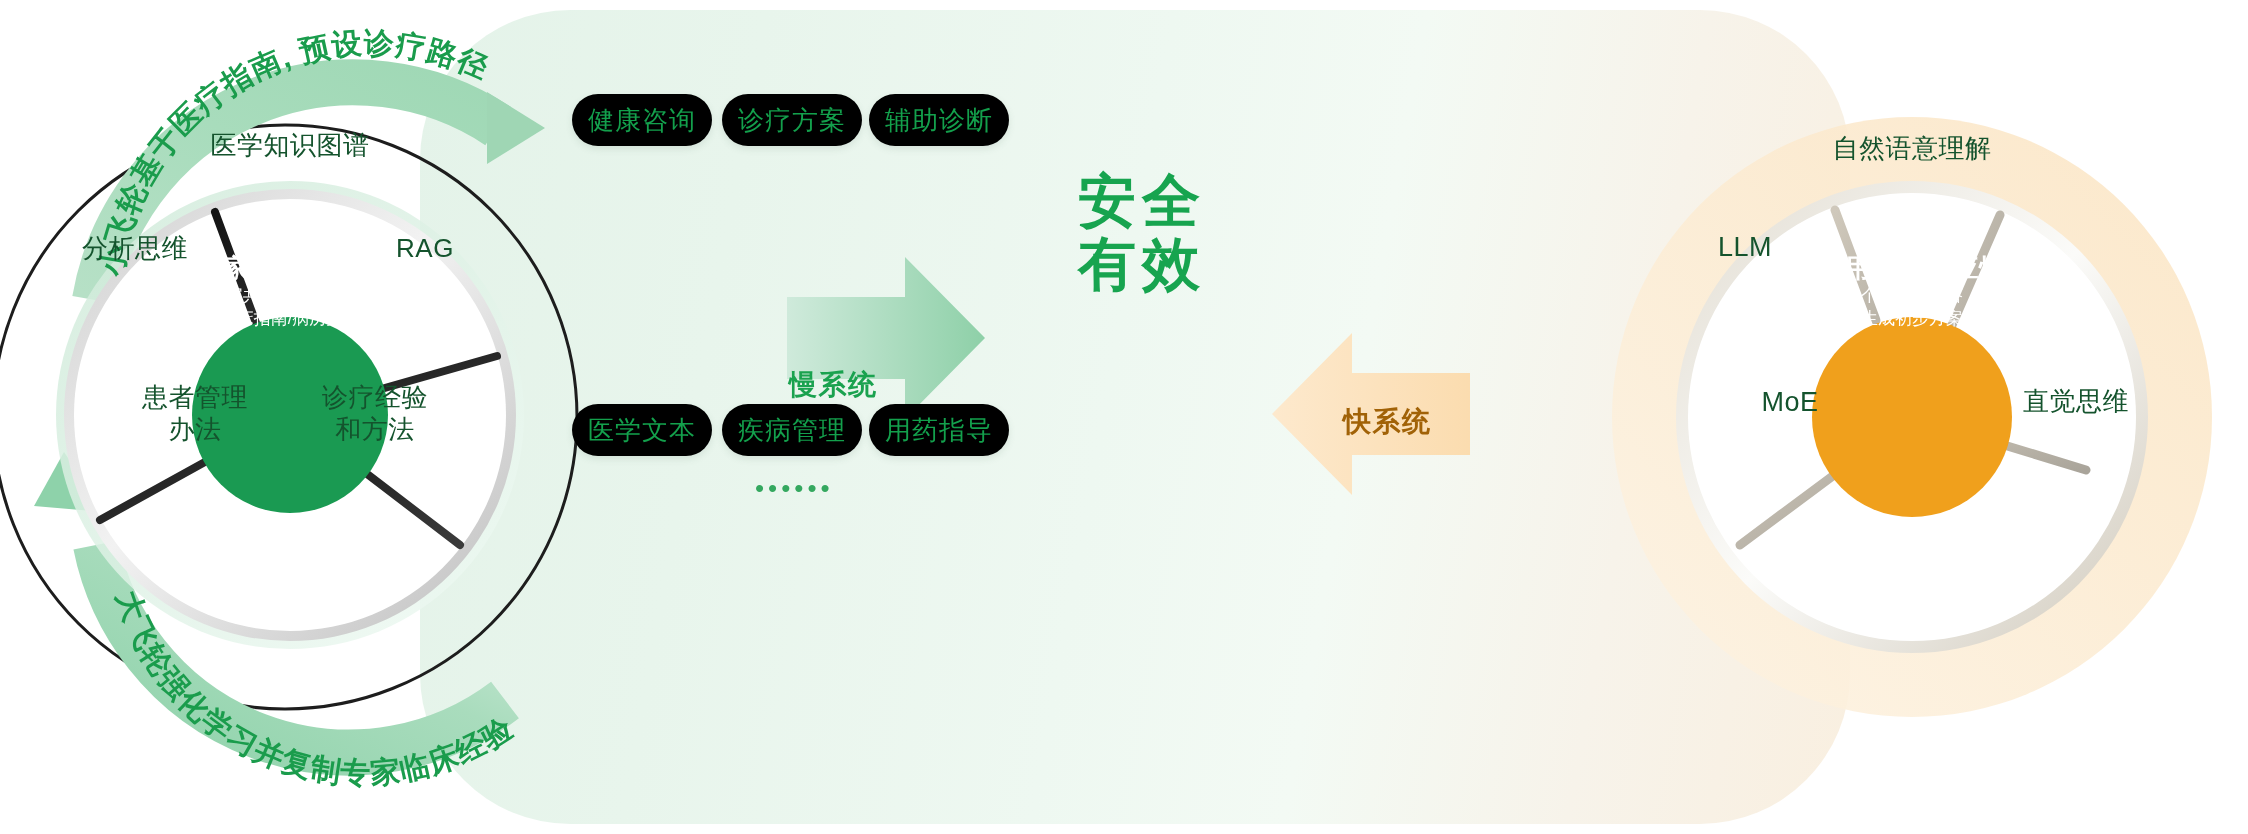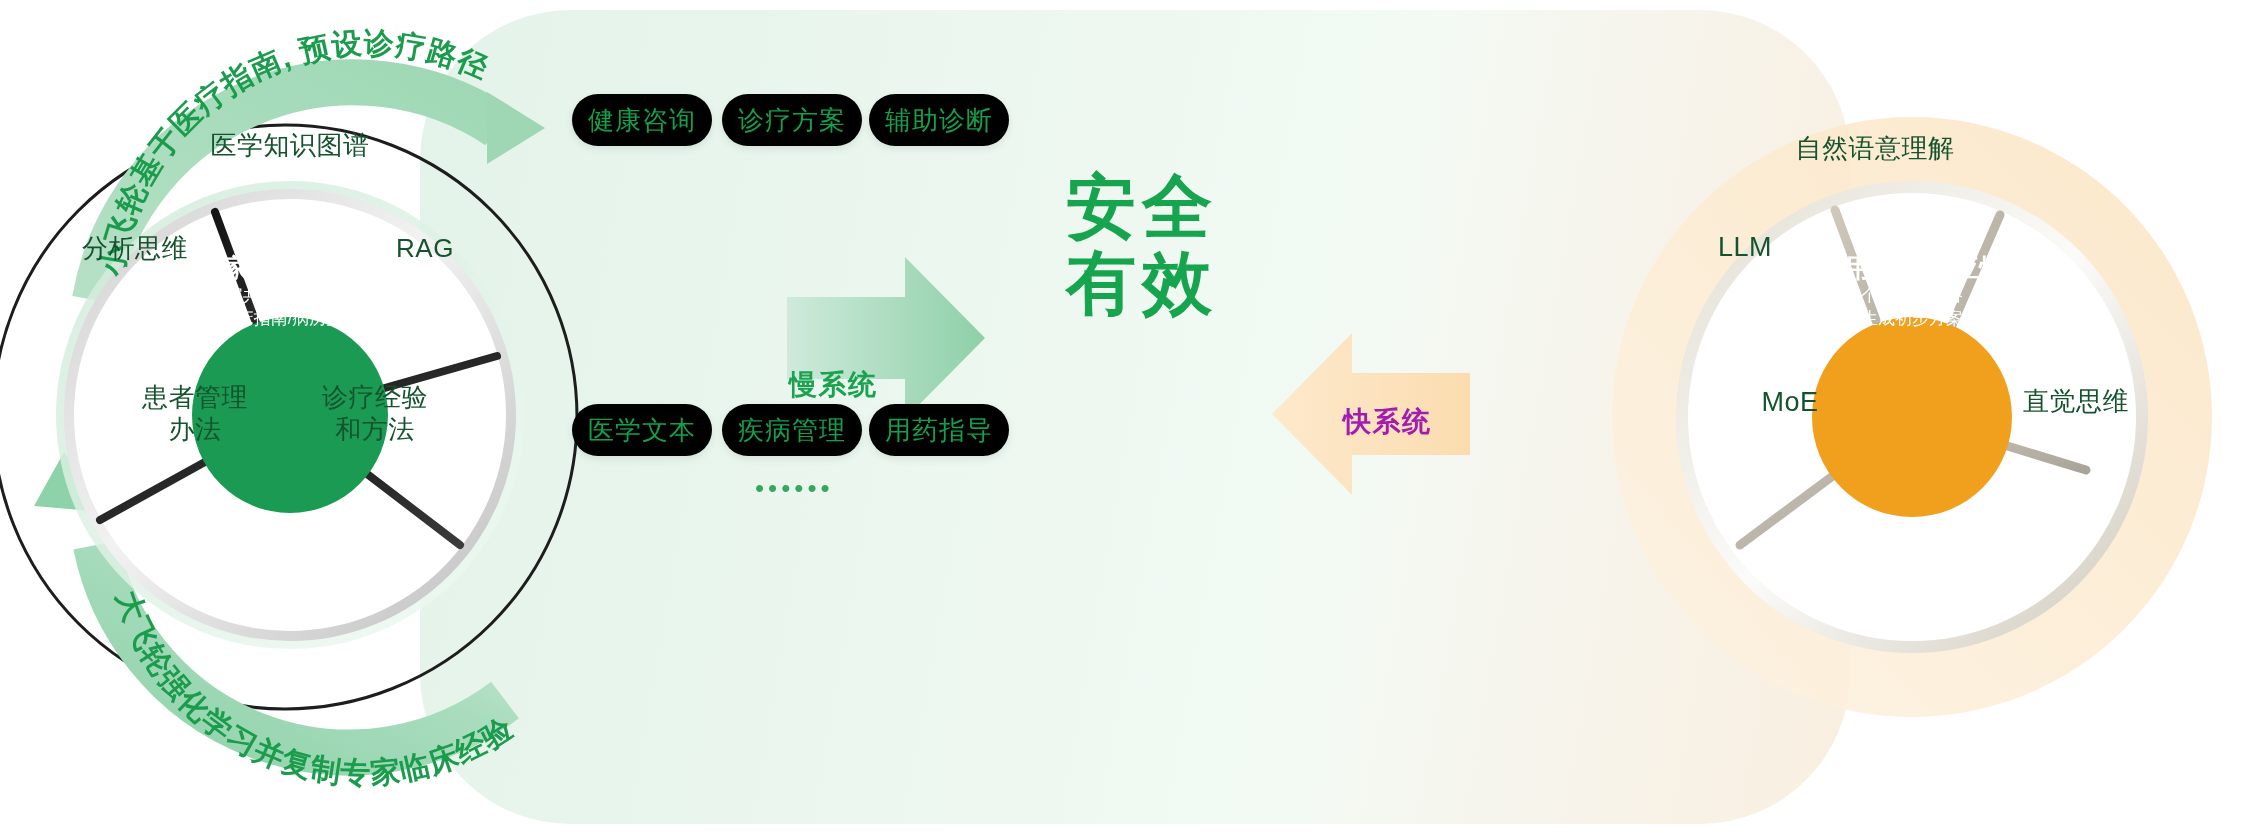--- a/index.html
+++ b/index.html
@@ -39,25 +39,25 @@
     display:flex;align-items:center;justify-content:center;
     box-shadow:0 3px 7px rgba(80,110,90,.13);
   }
 
   .sys-label{
     position:absolute;font-weight:bold;font-size:28px;letter-spacing:1.5px;
     white-space:pre;
     margin-top:43px;
   }
   .sys-slow{color:#1aa24f;}
-  .sys-fast{color:#a21caf;}
+  .sys-fast{color:#a16207;}
 
   .headline{
     position:absolute;color:#17a44f;font-weight:bold;
-    font-size:70px;line-height:1.08;letter-spacing:6px;
+    font-size:58px;line-height:1.08;letter-spacing:6px;
     text-align:center;white-space:pre;
   }
 
   .dots{
     position:absolute;color:#34a85f;font-size:26px;letter-spacing:4px;
   }
 
   
   .arcText{font-family:"Liberation Sans","DejaVu Sans",sans-serif;
     font-size:30px;font-weight:bold;fill:#1a9c4c;letter-spacing:1px;}
@@ -172,21 +172,21 @@
   <div class="lab" style="left:365px;top:233px;width:120px;">RAG</div>
   <div class="lab" style="left:115px;top:382px;width:160px;">患者管理
 办法</div>
   <div class="lab" style="left:295px;top:382px;width:160px;">诊疗经验
 和方法</div>
 
   <div class="hub-title" style="left:175px;top:251px;width:230px;">专家经验保准确</div>
   <div class="hub-sub" style="left:170px;top:285px;width:240px;">专家共识/论文/知识库
 临床指南/病历数据</div>
 
-  <div class="lab" style="left:1740px;top:133px;width:270px;">自然语意理解</div>
+  <div class="lab" style="left:1777px;top:133px;width:270px;">自然语意理解</div>
   <div class="lab en" style="left:1680px;top:231px;width:130px;">LLM</div>
   <div class="lab en" style="left:1725px;top:386px;width:130px;">MoE</div>
   <div class="lab" style="left:1991px;top:386px;width:170px;">直觉思维</div>
 
   <div class="hub-title" style="left:1797px;top:251px;width:230px;">通用模型响应快</div>
   <div class="hub-sub" style="left:1792px;top:285px;width:240px;">个体信息问答
 生成初步方案</div>
 
   <div class="headline" style="left:992px;top:170px;width:300px;">安全
 有效</div>

